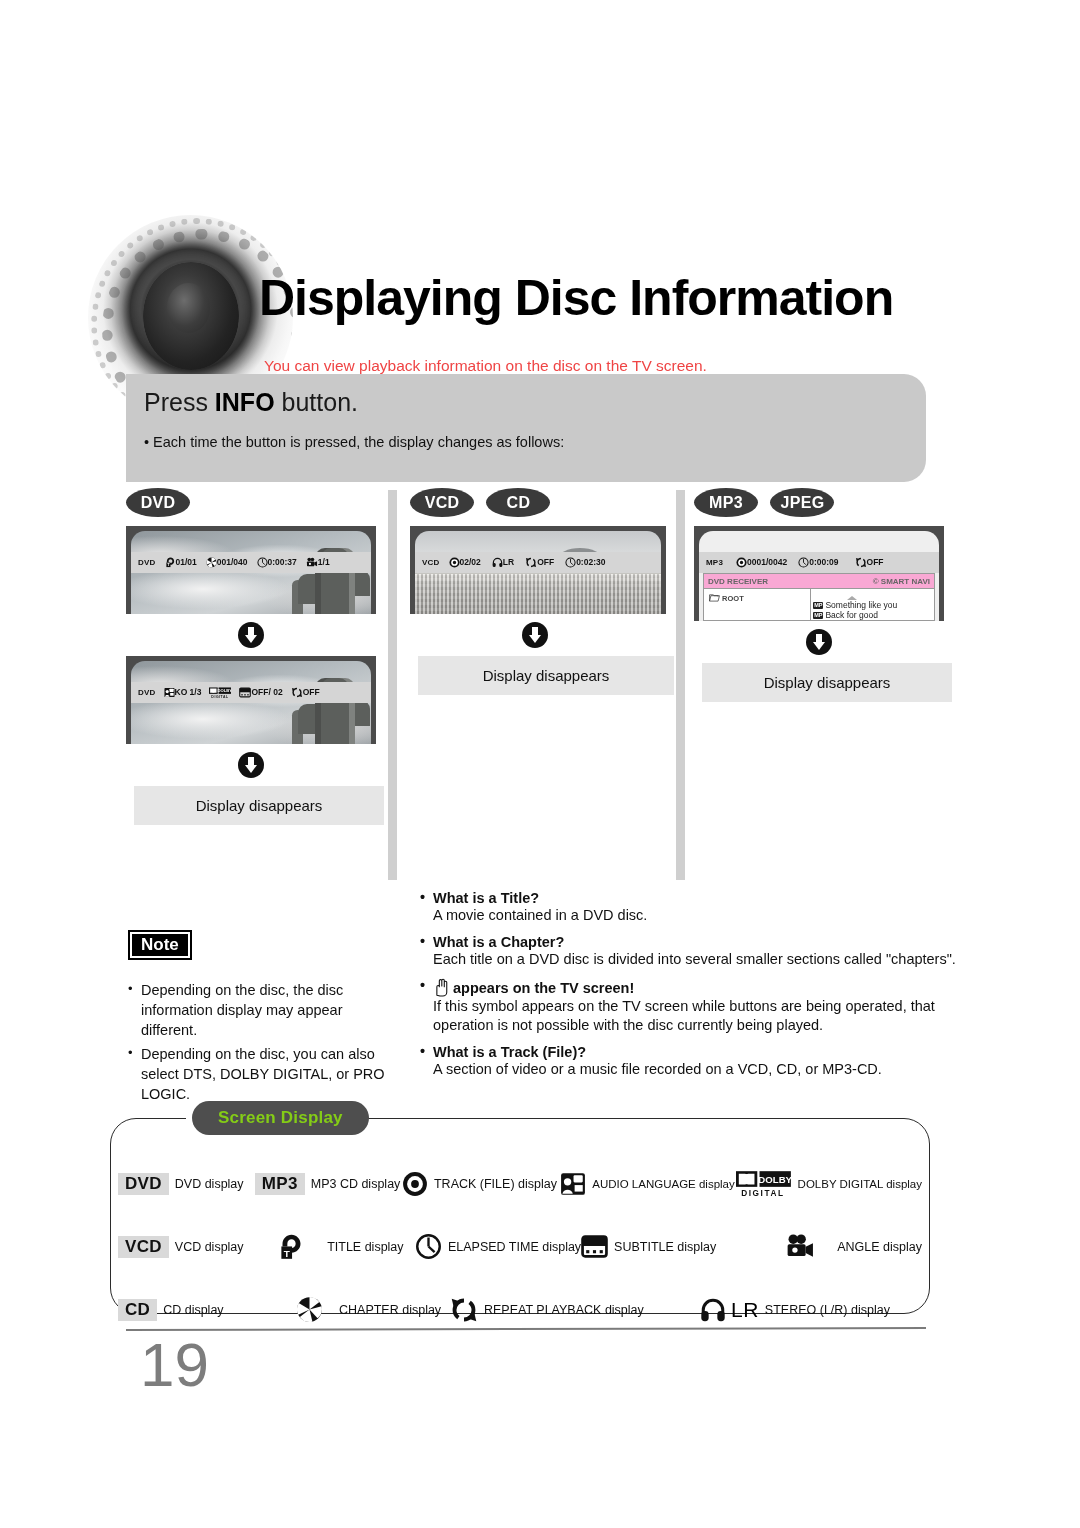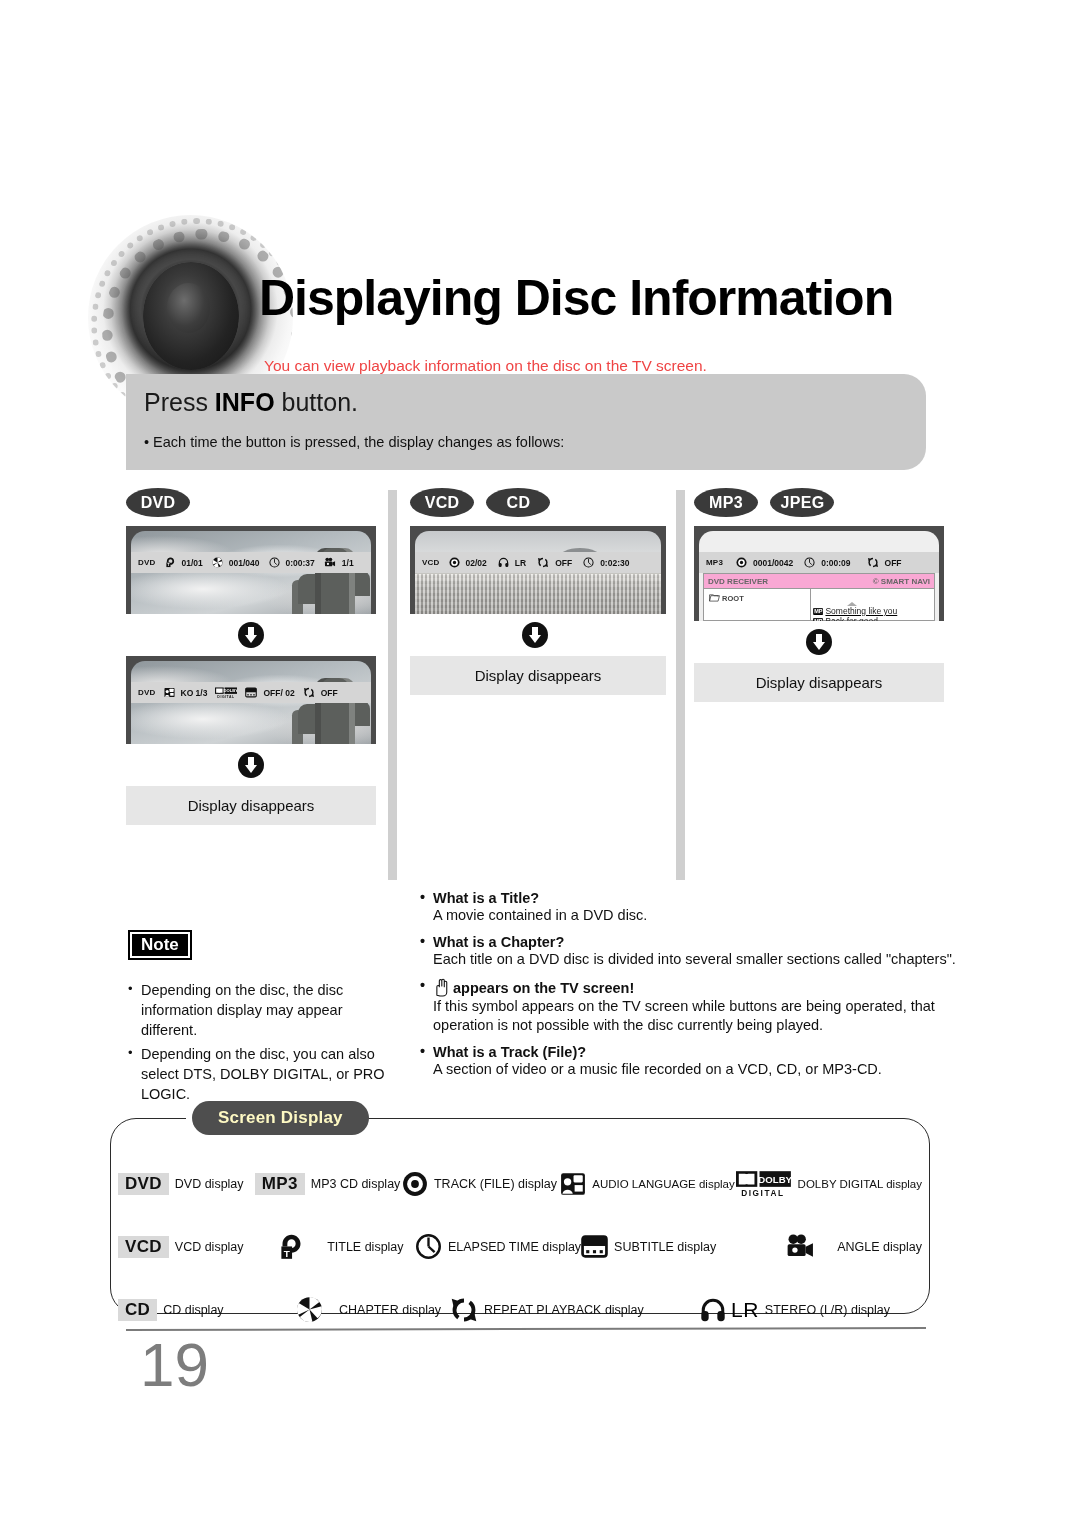--- a/index.html
+++ b/index.html
@@ -49,21 +49,21 @@
     font-size:50px;font-weight:bold;letter-spacing:-1px;
     line-height:56px;color:#000;white-space:nowrap;
   }
   .subtitle{
     position:absolute;left:248px;top:257px;
     font-size:15.5px;color:#ef4444;white-space:nowrap;
   }
 
   
   .info-panel{
-    position:absolute;left:126px;top:374px;width:800px;height:96px;
+    position:absolute;left:126px;top:374px;width:800px;height:108px;
     background:#c9c9c9;border-radius:0 22px 22px 0;
   }
   .info-panel .press{
     position:absolute;left:18px;top:14px;font-size:25px;color:#1a1a1a;white-space:nowrap;
   }
   .info-panel .press b{font-weight:bold;color:#000;}
   .info-panel .bullet{
     position:absolute;left:18px;top:60px;font-size:14.5px;color:#111;white-space:nowrap;
   }
 
@@ -139,37 +139,37 @@
   .mp3-screen{position:absolute;inset:0;background:#efefef;}
 
   
   .osd{
     position:absolute;left:0;right:0;top:21px;height:21px;
     background:#d5d5d5;display:flex;align-items:center;
     font-size:8.5px;color:#111;padding:0 7px;box-sizing:border-box;
     white-space:nowrap;
   }
   .osd .lbl{font-size:8px;font-weight:bold;letter-spacing:.2px;}
-  .osd .grp{display:flex;align-items:center;gap:6px;}
+  .osd .grp{display:flex;gap:0;}
   .osd .val{font-size:8.5px;font-weight:bold;}
 
   
   .navi{
     position:absolute;left:4px;right:4px;top:42px;bottom:0;
     background:#fff;border:1px solid #9a9a9a;box-sizing:border-box;
   }
   .navi-head{
     height:14px;background:#f9a8d4;border-bottom:1px solid #9a9a9a;
     display:flex;justify-content:space-between;align-items:center;
     padding:0 4px;font-size:8px;color:#666;font-weight:bold;
   }
   .navi-body{display:flex;height:calc(100% - 15px);}
   .navi-left{width:44%;border-right:1px solid #9a9a9a;padding:4px 0 0 5px;
              font-size:7.5px;font-weight:bold;color:#444;}
-  .navi-right{flex:1;padding:13px 0 0 2px;text-decoration:underline;}
+  .navi-right{flex:1;padding:7px 0 0 2px;}
   .navi-right .arrowup{width:0;height:0;margin:0 auto 0 34px;
      border-left:5px solid transparent;border-right:5px solid transparent;
      border-bottom:4px solid #aaa;}
   .trk{display:flex;align-items:center;gap:2px;font-size:8.5px;color:#222;line-height:10px;}
   .mpico{display:inline-block;font-size:5.5px;font-weight:bold;background:#222;color:#fff;
          padding:0 1px;line-height:7px;border-radius:1px;}
 
   
   .arrow-down{
     width:250px;text-align:center;margin:8px 0 4px;
@@ -181,21 +181,21 @@
   .arrow-down .circ:before{
     content:"";position:absolute;left:50%;top:5px;margin-left:-3px;width:6px;height:9px;background:#fff;
   }
   .arrow-down .circ:after{
     content:"";position:absolute;left:50%;top:13px;margin-left:-6px;width:0;height:0;
     border-left:6px solid transparent;border-right:6px solid transparent;border-top:8px solid #fff;
   }
 
   .disappear{
     background:#e6e6e6;text-align:center;font-size:15px;color:#111;
-    padding:11px 0;width:250px;box-sizing:border-box;
+    padding:11px 0;width:250px;box-sizing:border-box;margin-left:8px;
   }
   .disappear.wide{width:256px;}
 
   
   .note-wrap{position:absolute;left:128px;top:930px;width:272px;}
   .note-tag{
     display:inline-block;background:#000;color:#fff;font-weight:bold;
     font-size:17px;padding:3px 11px;border:2px solid #000;box-shadow:0 0 0 2px #fff inset;
   }
   .note-list{margin:20px 0 0;padding:0;list-style:none;font-size:14.5px;line-height:20px;color:#111;}
@@ -210,21 +210,21 @@
   .faq .a{margin:0 0 0 13px;line-height:19px;}
   .hand{display:inline-block;vertical-align:-4px;margin-right:3px;}
 
   
   .sd-box{
     position:absolute;left:110px;top:1118px;width:820px;height:196px;
     border:1.6px solid #2b2b2b;border-radius:26px;box-sizing:border-box;
   }
   .sd-tab{
     position:absolute;left:192px;top:1118px;transform:translateY(-50%);
-    background:#4e4e4e;color:#fef9c3;font-weight:bold;font-size:17px;
+    background:#4e4e4e;color:#84cc16;font-weight:bold;font-size:17px;
     padding:7px 26px;border-radius:18px;letter-spacing:.2px;
   }
   .sd-mask{position:absolute;left:186px;top:1111px;width:172px;height:14px;background:#fff;}
   .sd-rows{position:absolute;left:118px;top:1152px;width:804px;}
   .sd-row{display:flex;align-items:center;height:63px;}
   .sd-item{display:flex;align-items:center;white-space:nowrap;}
   .sd-label{font-size:12.5px;color:#111;margin-left:6px;}
   .sd-label.sm{font-size:11.5px;text-align:right;}
   .chip{
     display:inline-block;background:#d9d9d9;color:#111;font-size:17px;font-weight:bold;

